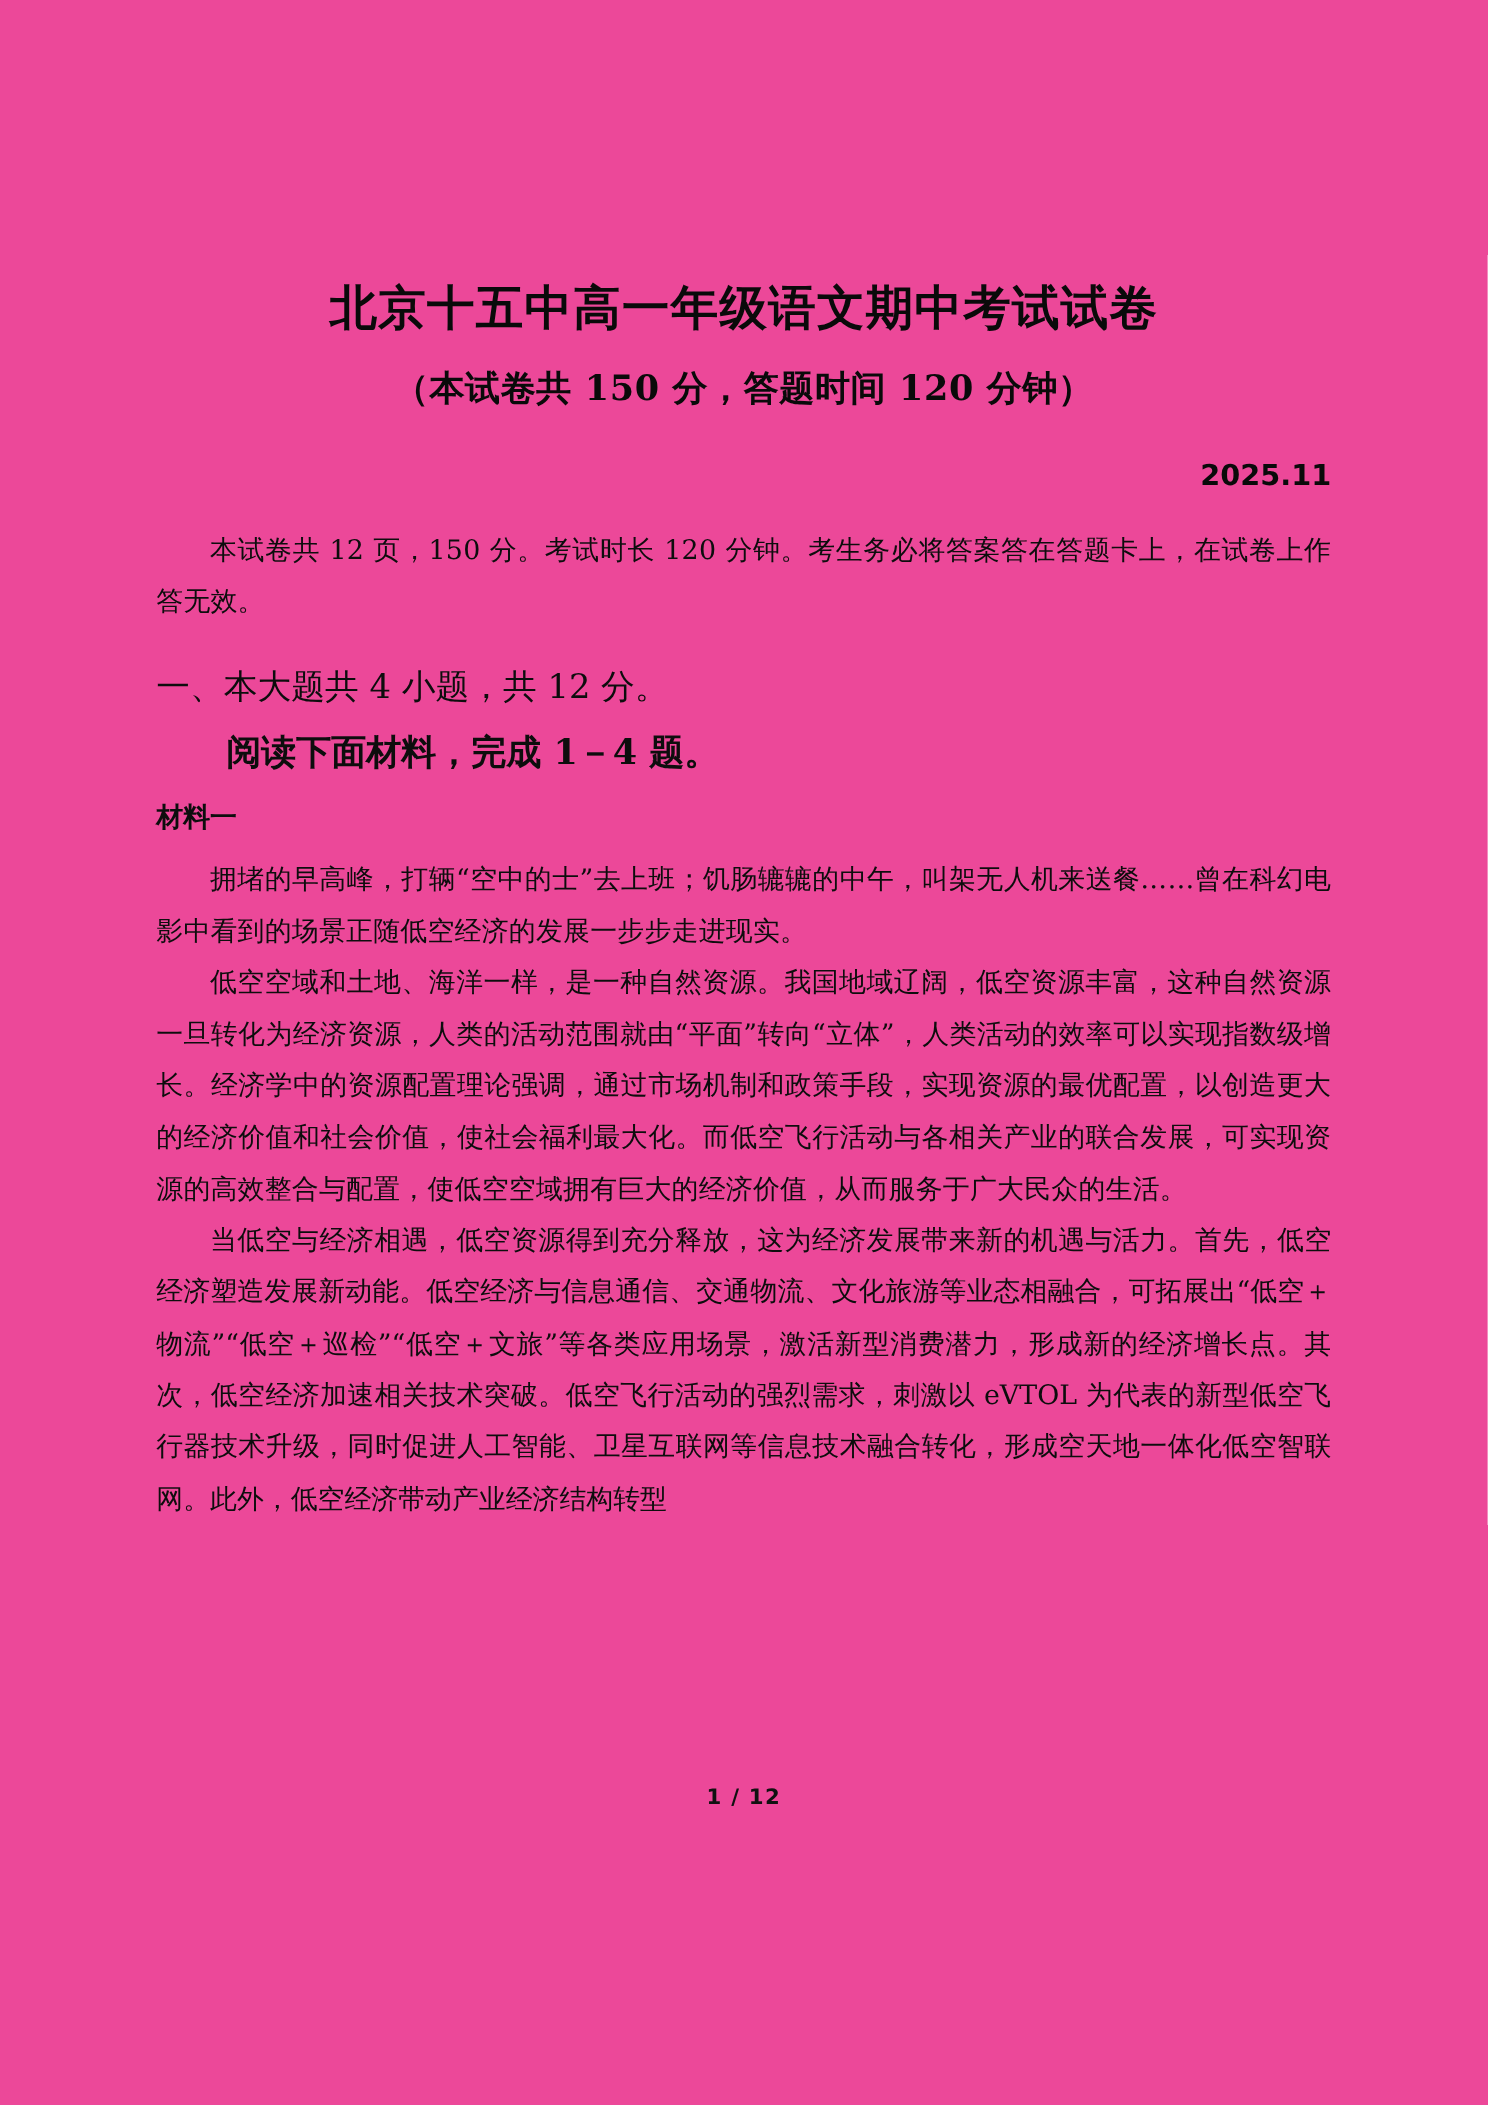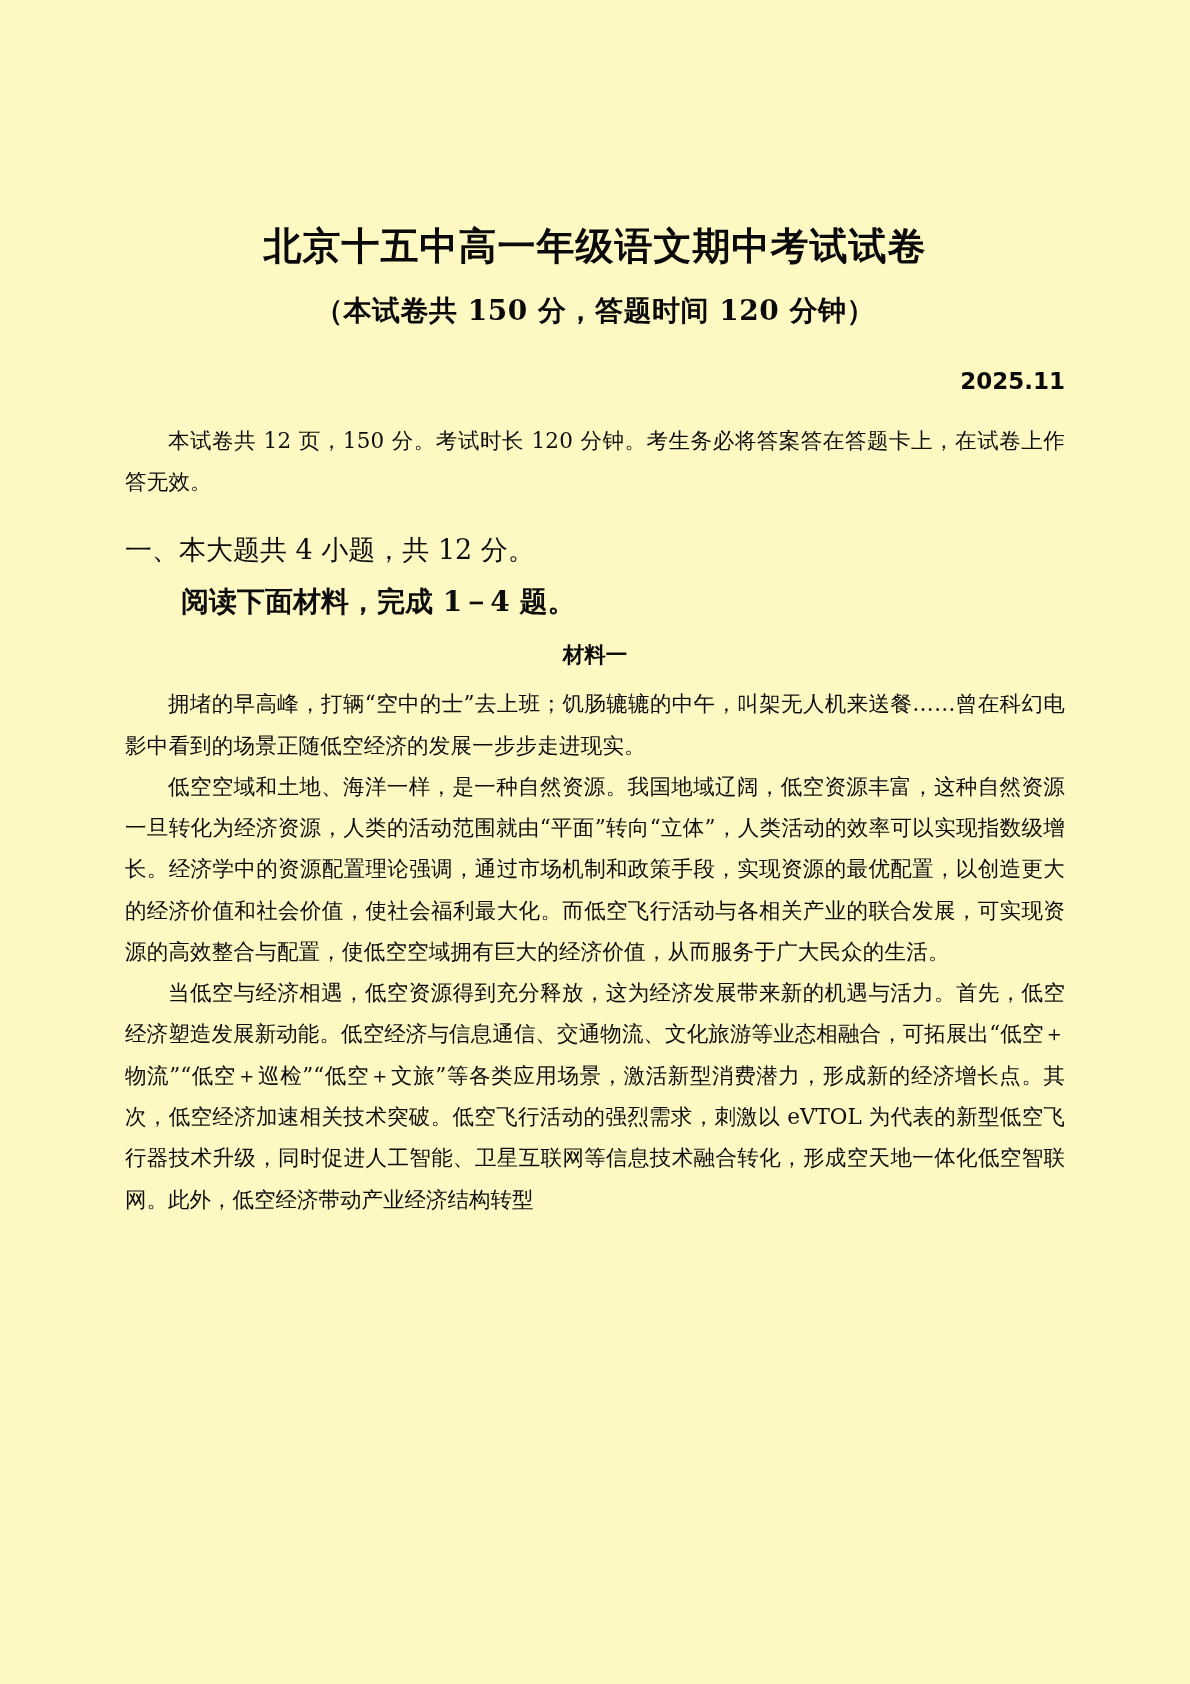--- a/index.html
+++ b/index.html
@@ -14,21 +14,21 @@
     color: #000000;
     position: relative;
     overflow: hidden;
   }
 
   .page {
     position: absolute;
     left: 0; top: 0;
     width: 1190px;
     height: 1684px;
-    background: #fef9c3;
+    background: #ec4899;
   }
 
   .content {
     position: absolute;
     left: 125px;
     top: 0;
     width: 940px;
   }
 
   
@@ -97,21 +97,21 @@
     line-height: 1.9;
     text-indent: 2em;
     font-weight: bold;
     color: #0d0d0d;
   }
 
   .material-head {
     margin: 0;
     padding-top: 6px;
     padding-bottom: 2px;
-    text-align: center;
+    text-align: left;
     font-size: 21.5px;
     font-weight: bold;
     line-height: 1.9;
     color: #0d0d0d;
   }
 
   .intro-block {
     padding-top: 26px;
   }
 
@@ -157,14 +157,15 @@
     <p class="material-head">材料一</p>
 
     <div class="body-block">
       <p class="para indent">拥堵的早高峰，打辆“空中的士”去上班；饥肠辘辘的中午，叫架无人机来送餐……曾在科幻电影中看到的场景正随低空经济的发展一步步走进现实。</p>
       <p class="para indent">低空空域和土地、海洋一样，是一种自然资源。我国地域辽阔，低空资源丰富，这种自然资源一旦转化为经济资源，人类的活动范围就由“平面”转向“立体”，人类活动的效率可以实现指数级增长。经济学中的资源配置理论强调，通过市场机制和政策手段，实现资源的最优配置，以创造更大的经济价值和社会价值，使社会福利最大化。而低空飞行活动与各相关产业的联合发展，可实现资源的高效整合与配置，使低空空域拥有巨大的经济价值，从而服务于广大民众的生活。</p>
       <p class="para indent tight">当低空与经济相遇，低空资源得到充分释放，这为经济发展带来新的机遇与活力。首先，低空经济塑造发展新动能。低空经济与信息通信、交通物流、文化旅游等业态相融合，可拓展出“低空＋物流”“低空＋巡检”“低空＋文旅”等各类应用场景，激活新型消费潜力，形成新的经济增长点。其次，低空经济加速相关技术突破。低空飞行活动的强烈需求，刺激以 eVTOL 为代表的新型低空飞行器技术升级，同时促进人工智能、卫星互联网等信息技术融合转化，形成空天地一体化低空智联网。此外，低空经济带动产业经济结构转型</p>
     </div>
 
   </div>
 
+  <div class="page-footer">1 / 12</div>
 
 </div>
 
 </body></html>

